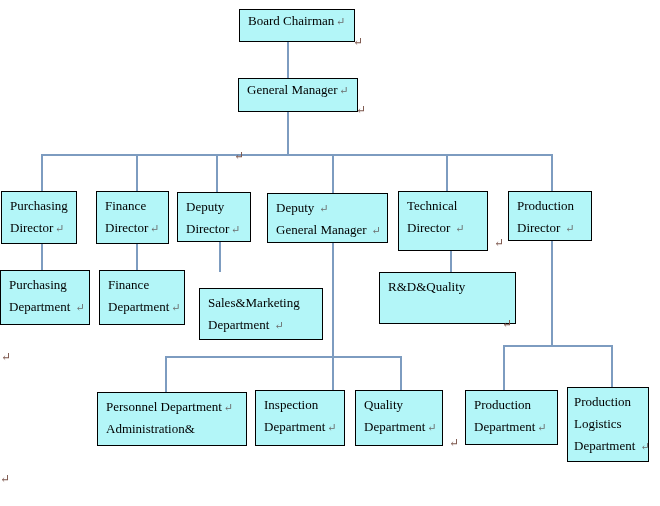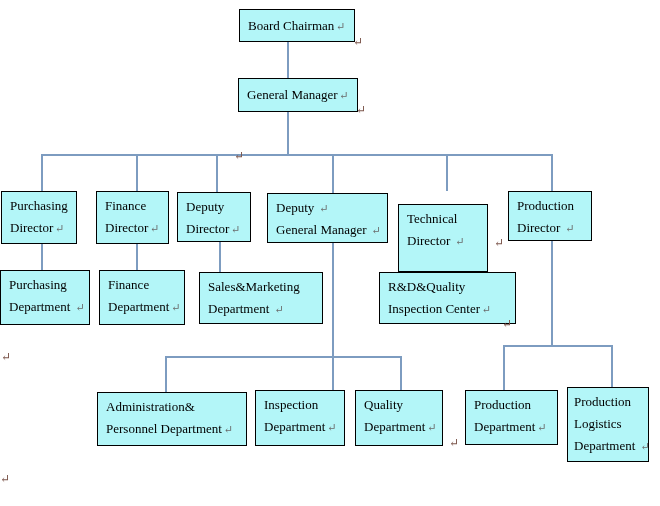--- a/index.html
+++ b/index.html
@@ -8,21 +8,21 @@
   .canvas { position:relative; width:660px; height:506px; background:#ffffff; overflow:hidden; }
   .box {
     position:absolute;
     background:#b3f6f8;
     border:1.5px solid #000000;
     color:#000000;
     font-size:13px;
     padding:3px 2px 0 8px;
     line-height:21px;
   }
-  .box.single { display:flex; align-items:center; padding-top:0; }
+  .box.single { display:flex; align-items:flex-start; padding-top:0; }
   .box.tall { line-height:22px; padding-left:6px; }
   .bl { white-space:nowrap; }
   .txt { color:#000000; }
   .mark { color:#6a6a6a; font-size:11px; margin-left:2px; }
   .stray { position:absolute; color:#7d574d; font-size:12px; line-height:12px; }
   .line-h { position:absolute; background:#7d9cc0; height:2px; }
   .line-v { position:absolute; background:#7d9cc0; width:2px; }
 </style>
 </head>
 <body>
@@ -72,53 +72,52 @@
   <div class="box" style="left:177px;top:192px;width:74px;height:50px">
     <div class="bl"><span class="txt">Deputy</span><span class="mark"></span></div>
     <div class="bl"><span class="txt">Director</span><span class="mark">↵</span></div>
   </div>
 
   <div class="box" style="left:267px;top:193px;width:121px;height:50px">
     <div class="bl"><span class="txt">Deputy </span><span class="mark">↵</span></div>
     <div class="bl"><span class="txt">General Manager </span><span class="mark">↵</span></div>
   </div>
 
-  <div class="box" style="left:398px;top:204px;width:90px;height:68px">
+  <div class="box" style="left:398px;top:191px;width:90px;height:60px">
     <div class="bl"><span class="txt">Technical</span><span class="mark"></span></div>
     <div class="bl"><span class="txt">Director </span><span class="mark">↵</span></div>
   </div>
 
   <div class="box" style="left:508px;top:191px;width:84px;height:50px">
     <div class="bl"><span class="txt">Production</span><span class="mark"></span></div>
     <div class="bl"><span class="txt">Director </span><span class="mark">↵</span></div>
   </div>
 
   <div class="box" style="left:0px;top:270px;width:90px;height:55px">
     <div class="bl"><span class="txt">Purchasing</span><span class="mark"></span></div>
     <div class="bl"><span class="txt">Department </span><span class="mark">↵</span></div>
   </div>
 
   <div class="box" style="left:99px;top:270px;width:86px;height:55px">
     <div class="bl"><span class="txt">Finance</span><span class="mark"></span></div>
     <div class="bl"><span class="txt">Department</span><span class="mark">↵</span></div>
   </div>
 
-  <div class="box" style="left:199px;top:272px;width:124px;height:52px">
+  <div class="box" style="left:199px;top:288px;width:124px;height:52px">
     <div class="bl"><span class="txt">Sales&amp;Marketing</span><span class="mark"></span></div>
     <div class="bl"><span class="txt">Department </span><span class="mark">↵</span></div>
   </div>
 
   <div class="box" style="left:379px;top:272px;width:137px;height:52px">
     <div class="bl"><span class="txt">R&amp;D&amp;Quality</span><span class="mark"></span></div>
-    <div class="bl"><span class="txt">Inspection Center</span><span class="mark">↵</span></div>
   </div>
 
   <div class="box" style="left:97px;top:392px;width:150px;height:54px">
+    <div class="bl"><span class="txt">Personnel Department</span><span class="mark">↵</span></div>
     <div class="bl"><span class="txt">Administration&amp;</span><span class="mark"></span></div>
-    <div class="bl"><span class="txt">Personnel Department</span><span class="mark">↵</span></div>
   </div>
 
   <div class="box" style="left:255px;top:390px;width:90px;height:56px">
     <div class="bl"><span class="txt">Inspection</span><span class="mark"></span></div>
     <div class="bl"><span class="txt">Department</span><span class="mark">↵</span></div>
   </div>
 
   <div class="box" style="left:355px;top:390px;width:88px;height:56px">
     <div class="bl"><span class="txt">Quality</span><span class="mark"></span></div>
     <div class="bl"><span class="txt">Department</span><span class="mark">↵</span></div>

